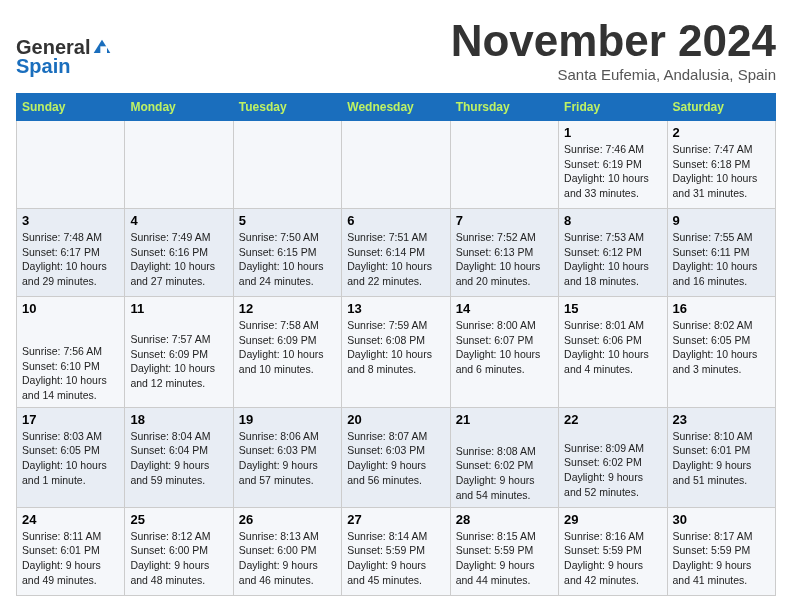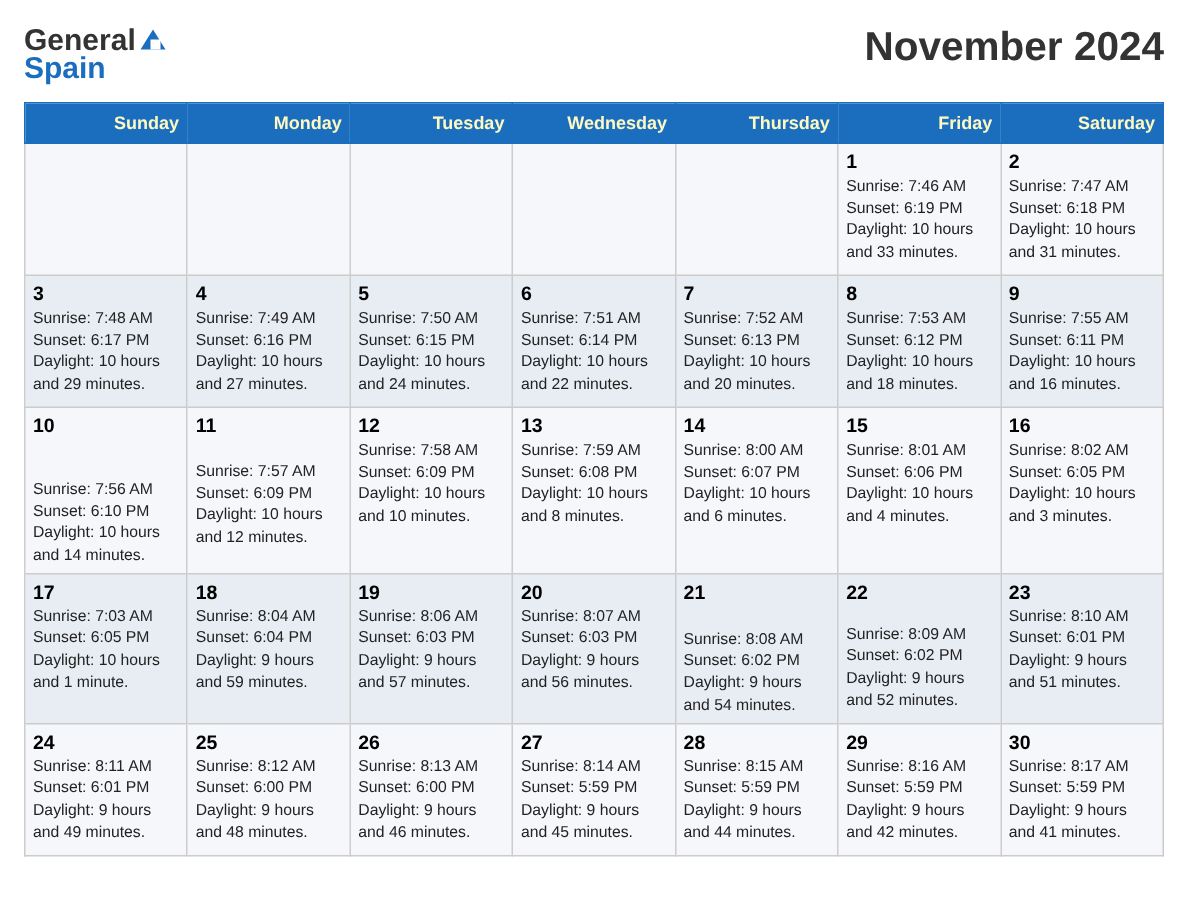--- a/index.html
+++ b/index.html
@@ -13,20 +13,21 @@
     .header {
       display: flex;
       align-items: flex-start;
       justify-content: space-between;
       margin-bottom: 10px;
     }
     .logo {
       display: flex;
       flex-direction: column;
       align-items: flex-start;
+      margin-top: 20px;
     }
     .logo-text {
       display: flex;
       align-items: center;
       font-size: 20px;
       font-weight: bold;
     }
     .logo-general {
       color: #333;
     }
@@ -35,37 +36,37 @@
     }
     .logo-icon {
       width: 20px;
       height: 20px;
       margin-left: 2px;
     }
     .title-block {
       text-align: right;
     }
     .month-title {
-      font-size: 27px;
+      font-size: 44px;
       font-weight: bold;
       color: #333;
     }
     .subtitle {
       font-size: 15px;
       color: #555;
     }
     .calendar {
       width: 100%;
       border-collapse: collapse;
       font-size: 11px;
     }
     .calendar thead th {
       background-color: #1a6ebd;
-      color: #fef9c3;
-      text-align: right;
+      color: #bef264;
+      text-align: left;
       padding: 6px 5px;
       font-size: 12px;
       border: 1px solid #1a6ebd;
     }
     .calendar tbody td {
       border: 1px solid #ccc;
       vertical-align: top;
       padding: 4px 5px;
       width: calc(100% / 7);
       min-height: 80px;
@@ -101,20 +102,21 @@
       <span class="logo-general">General</span>
       <svg class="logo-icon" viewBox="0 0 24 24" fill="#1a6ebd">
         <polygon points="12,2 22,18 2,18" fill="#1a6ebd"></polygon>
         <rect x="10" y="10" width="8" height="8" fill="#fff"></rect>
       </svg>
     </div>
     <span class="logo-blue" style="font-size:20px;font-weight:bold;margin-top:-4px;">Spain</span>
   </div>
   <div class="title-block">
     <div class="month-title">November 2024</div>
+    <div class="subtitle">Santa Eufemia, Andalusia, Spain</div>
   </div>
 </div>
 
 <table class="calendar">
   <thead>
     <tr>
     <th>Sunday</th>
         <th>Monday</th>
         <th>Tuesday</th>
         <th>Wednesday</th>
@@ -243,21 +245,21 @@
           <span class="day-number">16</span>
           <div class="day-info" style="white-space: pre-line;">Sunrise: 8:02 AM
 Sunset: 6:05 PM
 Daylight: 10 hours
 and 3 minutes.</div>
         </td>
       </tr>
       <tr>
         <td>
           <span class="day-number">17</span>
-          <div class="day-info" style="white-space: pre-line;">Sunrise: 7:03 AM
+          <div class="day-info" style="white-space: pre-line;">Sunrise: 8:03 AM
 Sunset: 6:05 PM
 Daylight: 10 hours
 and 1 minute.</div>
         </td>
         <td>
           <span class="day-number">18</span>
           <div class="day-info" style="white-space: pre-line;">Sunrise: 8:04 AM
 Sunset: 6:04 PM
 Daylight: 9 hours
 and 59 minutes.</div>

